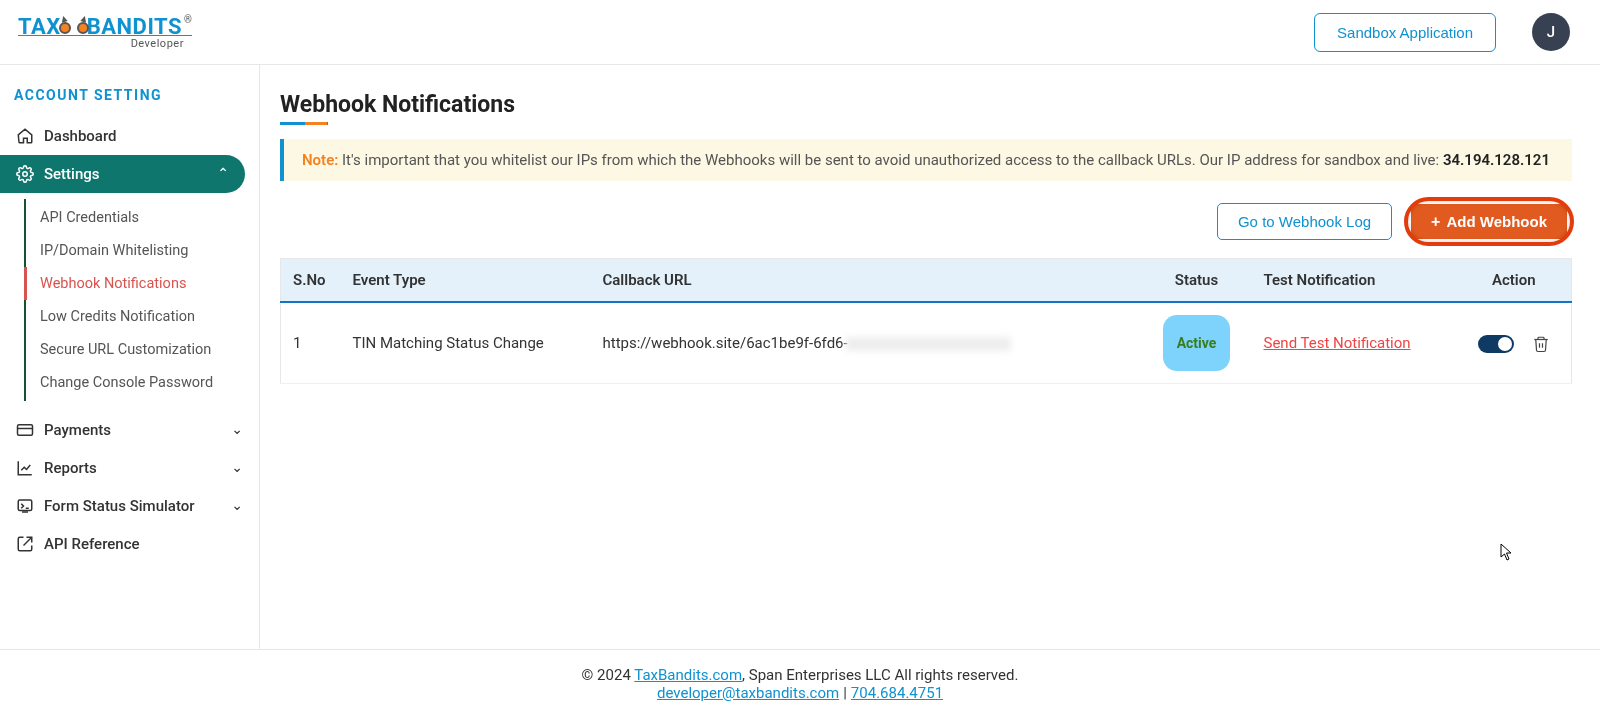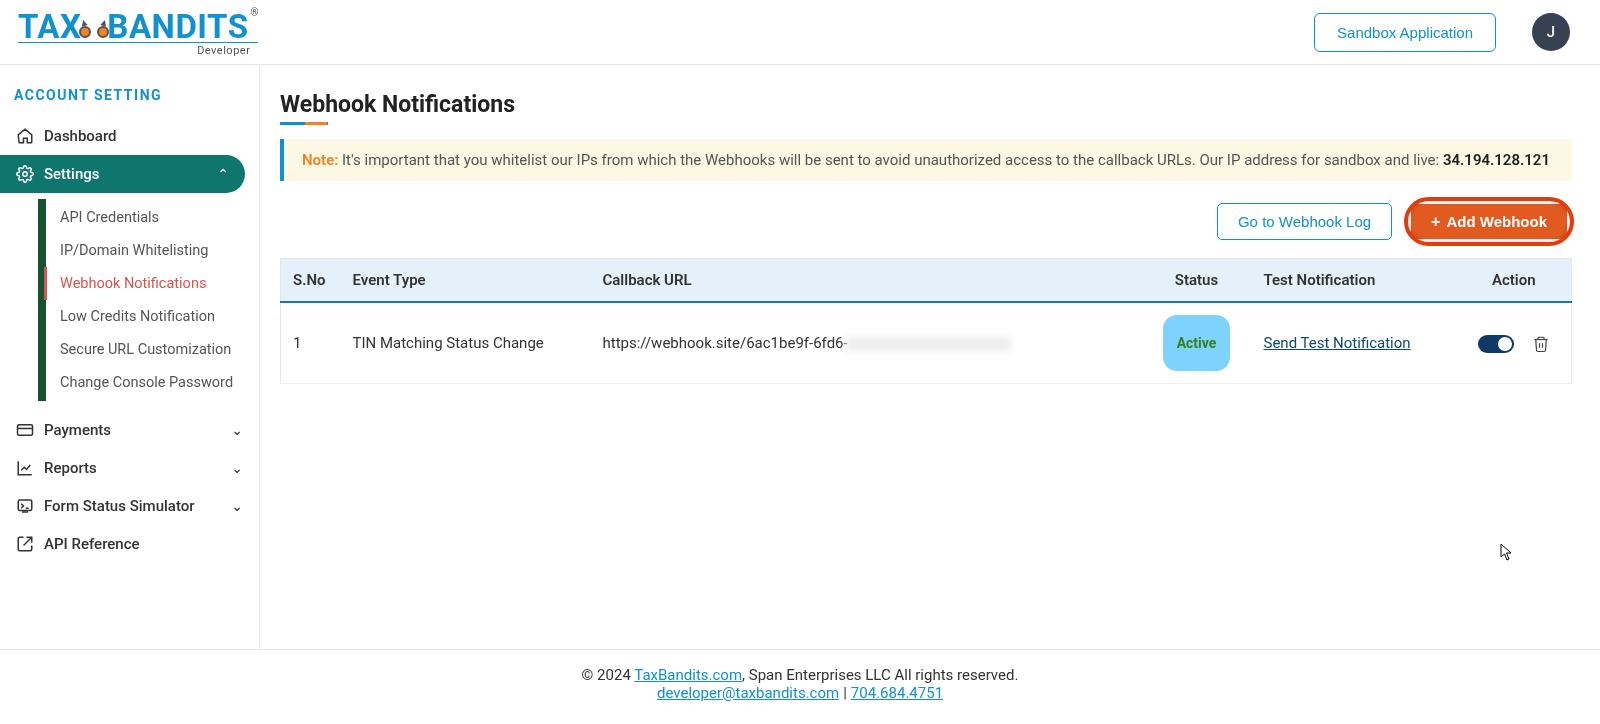--- a/index.html
+++ b/index.html
@@ -11,21 +11,21 @@
   }
   .topbar {
     height: 65px;
     border-bottom: 1px solid #e5e7eb;
     display: flex;
     align-items: center;
     justify-content: space-between;
     padding: 0 30px 0 18px;
   }
   .logo { display: flex; align-items: center; }
-  .logo-text { font-size: 33px; font-weight: 700; letter-spacing: 0.5px; }
+  .logo-text { font-size: 22px; font-weight: 700; letter-spacing: 0.5px; }
   .logo-tax { color: #1091d0; }
   .logo-bandits { color: #1091d0; }
   .logo-reg { font-size: 10px; vertical-align: top; color: #555; margin-left: 2px;}
   .logo-dev { font-size: 11px; color: #555; margin-top: -4px; text-align: right; padding-right: 8px; letter-spacing: 0.5px; border-top: 1px solid #1091d0; display:inline-block; float:right; padding-top:1px;}
   .logo-wrap { display:flex; flex-direction:column; }
   .logo-owl {
     display:inline-block; width:30px; height:22px; vertical-align: -4px;
     position: relative; margin: 0 -2px;
   }
   .logo-owl::before {
@@ -61,32 +61,32 @@
   .layout { display:flex; min-height: calc(724px - 65px - 75px); }
   .sidebar {
     width: 260px; border-right: 1px solid #e5e7eb; padding-top: 22px;
     flex-shrink: 0; position:relative;
   }
   .sidebar-heading {
     color:#1091d0; font-weight:700; letter-spacing:1.5px; font-size:14px;
     padding: 0 0 14px 14px;
   }
   .nav-item {
-    display:flex; align-items:center; padding: 10px 16px;
+    display:flex; padding: 10px 16px;
     color:#333; cursor:pointer; font-size:15px; gap:10px;
     position:relative; font-weight:500;
   }
   .nav-item .chev { margin-left:auto; font-size:14px; color:#333; }
   .nav-item.active {
     background:#0f766e; color:#fff; border-radius: 0 22px 22px 0;
     margin-right: 14px;
   }
   .nav-item.active .chev { color:#fff; }
   .nav-sub {
-    margin: 6px 0 10px 38px; border-left: 8px solid #14532d; padding: 2px 0;
+    margin: 6px 0 10px 24px; border-left: 2px solid #14532d; padding: 2px 0;
   }
   .nav-sub-item {
     padding: 8px 14px; color:#555; cursor:pointer; font-size:14.5px;
     position:relative;
   }
   .nav-sub-item.selected {
     color:#d9534f;
   }
   .nav-sub-item.selected::before {
     content:""; position:absolute; left:-2px; top:0; bottom:0; width:2.5px;
@@ -154,21 +154,21 @@
   .col-sno { width:60px; }
   .col-event { width:250px; }
   .col-status { width:110px; }
   .col-test { width:205px; }
   .col-action { width:115px; }
 
   .badge-active {
     background:#7dd3fc; color:#3a7d20; padding:20px 14px; border-radius:14px;
     font-size:14px; display:inline-block;font-weight:bold;
   }
-  .link-blue { color:#0c4a6e; text-decoration: underline; cursor:pointer;text-align:center; }
+  .link-blue { color:#ef4444; text-decoration: underline; cursor:pointer;text-align:center; }
   .toggle {
     width:36px; height:18px; background:#0f3a63; border-radius:10px;
     position:relative; display:inline-block; cursor:pointer; vertical-align:middle;
     margin-right: 14px;
   }
   .toggle::after {
     content:""; position:absolute; right:2px; top:2px; width:14px; height:14px;
     background:#fff; border-radius:50%;
   }
   .trash {

